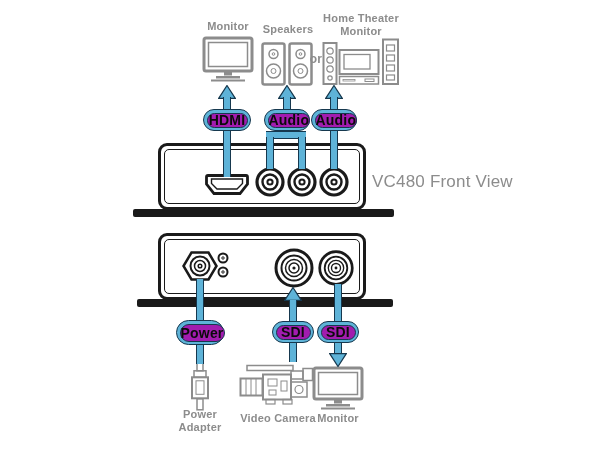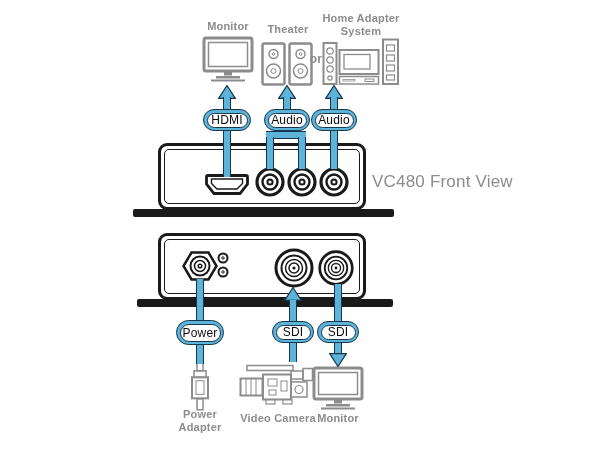--- a/index.html
+++ b/index.html
@@ -42,38 +42,38 @@
     z-index:3;
   }
   .arrow{position:absolute; z-index:3; line-height:0;}
   
   .pill{
     position:absolute; border-radius:999px; background:var(--blue);
     border:1.5px solid var(--navy); box-sizing:border-box; padding:2.5px; z-index:4;
     display:flex;
   }
   .pill .pin{
-    flex:1; background:#ffffff; border:1.5px solid var(--navy); border-radius:999px;
+    flex:1; background:#a21caf; border:1.5px solid var(--navy); border-radius:999px;
     display:flex; align-items:center; justify-content:center;
-    font-size:12px; font-weight:normal; color:#0b0b0b; letter-spacing:.2px;
+    font-size:14px; font-weight:bold; color:#0b0b0b; letter-spacing:.2px;
   }
   .icon{position:absolute; line-height:0; z-index:2;}
   .gray-ic{color:var(--gray);}
   .black-ic{color:var(--black);}
   svg{display:block;}
 </style>
 </head>
 <body>
 
 <div id="stage">
 
   <div class="glabel" style="left:192px;top:20px;width:72px;">Monitor</div>
-  <div class="glabel" style="left:252px;top:23px;width:72px;">Theater</div>
+  <div class="glabel" style="left:252px;top:23px;width:72px;">Speakers</div>
   <div class="glabel" style="left:306px;top:53px;width:20px;font-size:12px;">or</div>
-  <div class="glabel" style="left:320px;top:12px;width:82px;">Home Adapter System</div>
+  <div class="glabel" style="left:320px;top:12px;width:82px;">Home Theater Monitor</div>
 
   <div class="icon gray-ic" style="left:202px;top:36px;">
     <svg width="52" height="46" viewBox="0 0 52 46" fill="none" stroke="currentColor">
       <rect x="2" y="2" width="48" height="33" rx="2" stroke-width="3"></rect>
       <rect x="6.5" y="6.5" width="39" height="24" stroke-width="1.5"></rect>
       <rect x="22" y="36" width="8" height="3.5" fill="currentColor" stroke="none"></rect>
       <rect x="14" y="40" width="24" height="2.5" fill="currentColor" stroke="none"></rect>
       <rect x="9" y="43.5" width="34" height="2" fill="currentColor" stroke="none"></rect>
     </svg>
   </div>

